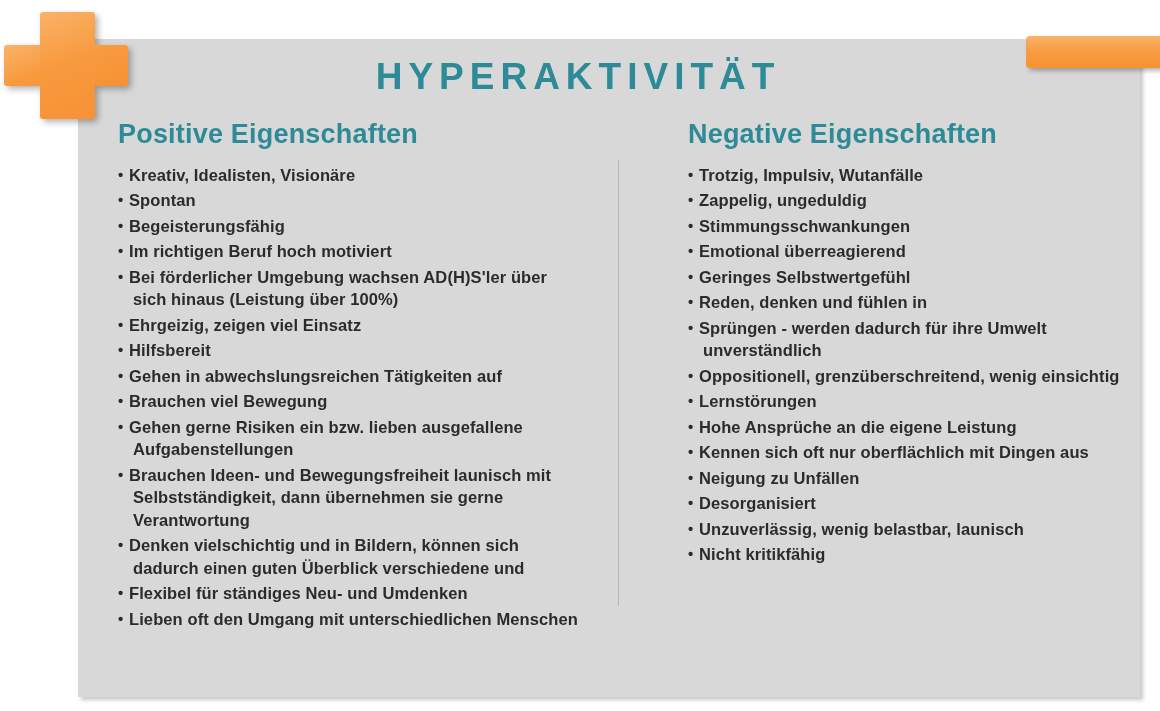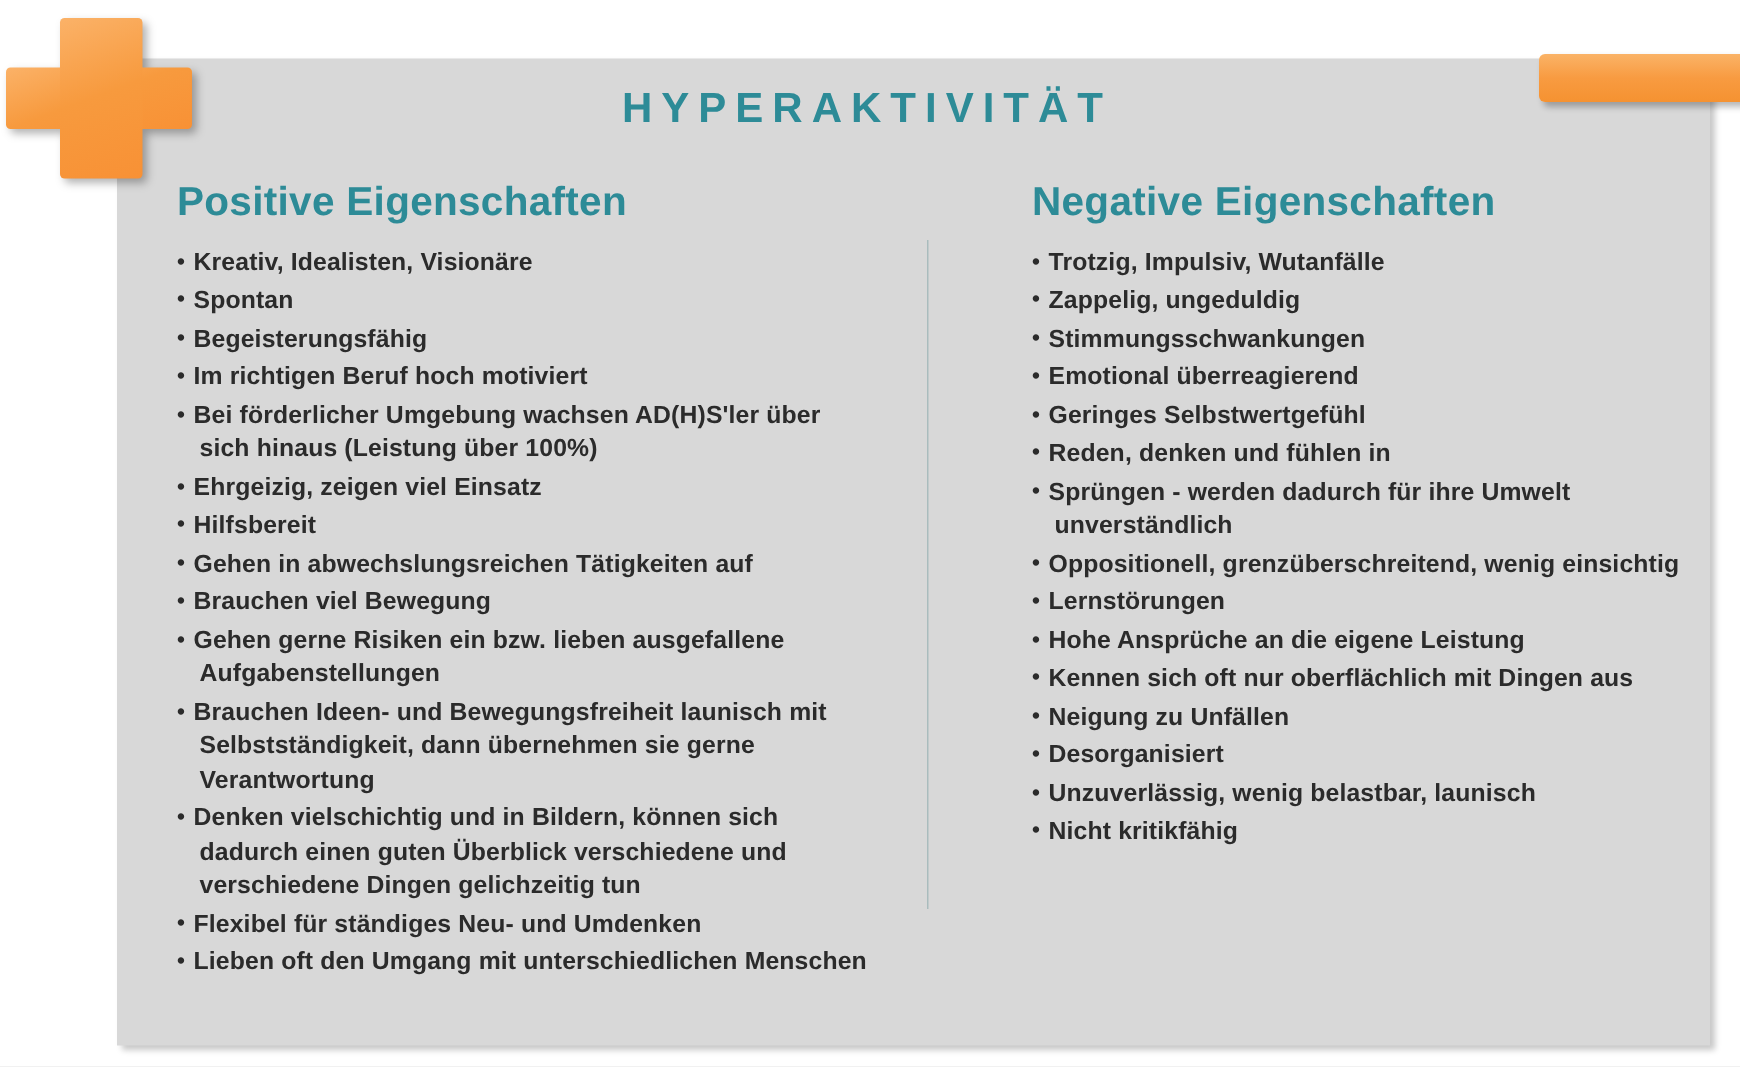--- a/index.html
+++ b/index.html
@@ -77,21 +77,21 @@
     z-index: 6;
   }
 
   
   .title {
     position: absolute;
     left: 78px;
     top: 56px;
     width: 1000px;
     text-align: center;
-    font-size: 28px;
+    font-size: 37px;
     font-weight: bold;
     letter-spacing: 6px;
     color: #2d8b97;
     font-family: "Liberation Sans", sans-serif;
     z-index: 4;
   }
 
   
   .col {
     position: absolute;
@@ -175,21 +175,21 @@
         <li><span>Spontan</span></li>
         <li><span>Begeisterungsfähig</span></li>
         <li><span>Im richtigen Beruf hoch motiviert</span></li>
         <li><span>Bei förderlicher Umgebung wachsen AD(H)S'ler über</span><span class="cont">sich hinaus (Leistung über 100%)</span></li>
         <li><span>Ehrgeizig, zeigen viel Einsatz</span></li>
         <li><span>Hilfsbereit</span></li>
         <li><span>Gehen in abwechslungsreichen Tätigkeiten auf</span></li>
         <li><span>Brauchen viel Bewegung</span></li>
         <li><span>Gehen gerne Risiken ein bzw. lieben ausgefallene</span><span class="cont">Aufgabenstellungen</span></li>
         <li><span>Brauchen Ideen- und Bewegungsfreiheit launisch mit</span><span class="cont">Selbstständigkeit, dann übernehmen sie gerne</span><span class="cont">Verantwortung</span></li>
-        <li><span>Denken vielschichtig und in Bildern, können sich</span><span class="cont">dadurch einen guten Überblick verschiedene und</span><span class="cont">verschiedene Dingen gelichzeitig tun</span></li>
+        <li><span>Denken vielschichtig und in Bildern, können sich</span><span class="cont">dadurch einen guten Überblick verschiedene und</span></li>
         <li><span>Flexibel für ständiges Neu- und Umdenken</span></li>
         <li><span>Lieben oft den Umgang mit unterschiedlichen Menschen</span></li>
       </ul>
   </div>
 
   <div class="col col-right">
     <h2 class="col-head">Negative Eigenschaften</h2>
     <ul class="bullets" id="list-negative">
         <li><span>Trotzig, Impulsiv, Wutanfälle</span></li>
         <li><span>Zappelig, ungeduldig</span></li>

